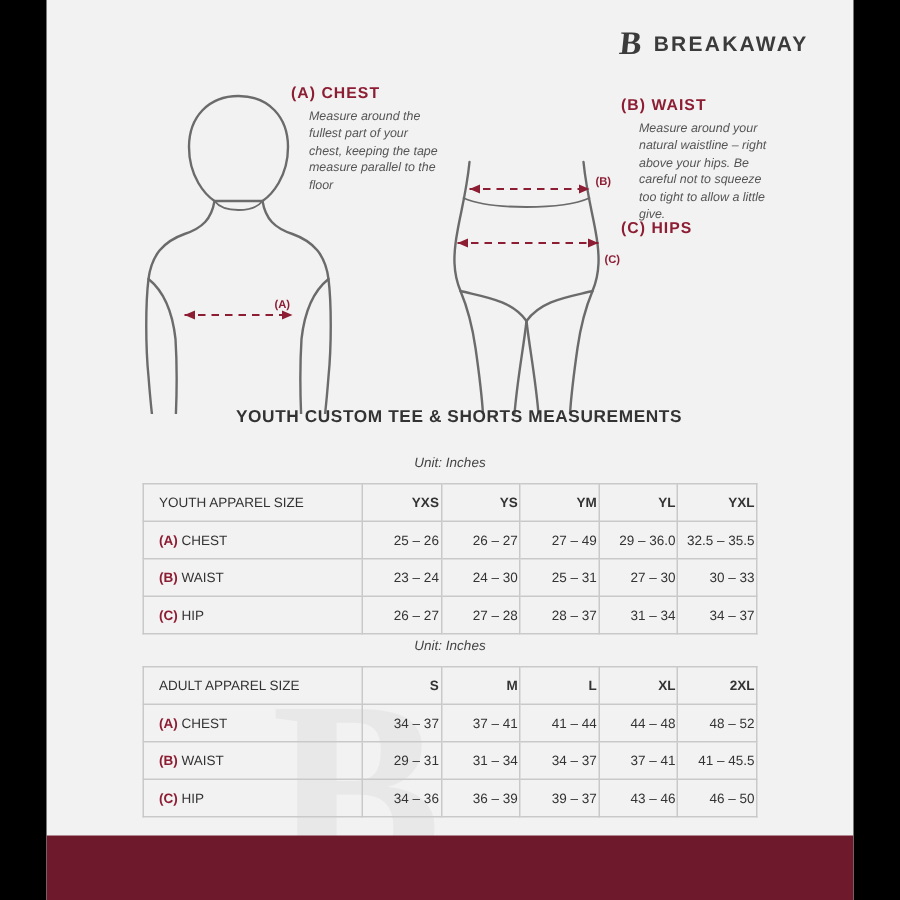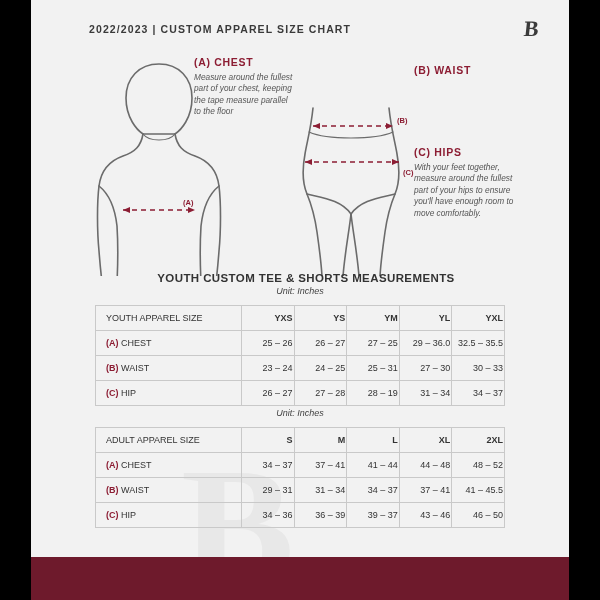--- a/index.html
+++ b/index.html
@@ -94,20 +94,21 @@
     font-weight: bold;
     letter-spacing: .7px;
     color: #8c1d33;
   }
   .cap-body {
     font-size: 8.3px;
     font-style: italic;
     color: #555;
     line-height: 1.38;
     margin-top: 4px;
+    margin-left: 12px;
   }
   .note-chest {
     position: absolute;
     left: 163px;
     top: 10px;
     width: 100px;
   }
   .note-waist {
     position: absolute;
     left: 383px;
@@ -133,21 +134,21 @@
     font-weight: bold;
     letter-spacing: .4px;
     color: #333;
     padding-left: 12px;
   }
   .sec-sub {
     text-align: center;
     font-size: 9px;
     font-style: italic;
     color: #444;
-    margin-top: 2px;
+    margin-top: 19px;
   }
   table {
     border-collapse: collapse;
     width: 100%;
     table-layout: fixed;
     padding-left: 37px;
   }
   td, th {
     border: 1px solid #c9c9c9;
     height: 22px;
@@ -175,23 +176,23 @@
   col.c0 { width: 146px; }
 </style>
 </head>
 <body>
 
 <div class="page">
 
   <div class="watermark">B</div>
 
   <div class="header">
-    <div class="header-title">2022/2023   |   CUSTOM APPAREL SIZE CHART</div>
     <div class="brand">
       <div class="brand-mark">B</div>
+      <div class="brand-name">BREAKAWAY</div>
     </div>
   </div>
 
   <div class="diagram">
 
     <svg width="538" height="230" style="position:absolute;left:0;top:0;">
 
       <g fill="none" stroke="#6b6b6b" stroke-width="1.6" stroke-linecap="round">
 
         <path d="M128,18 C148,18 161,32 161,52 C161,72 150,84 144,88 L112,88 C106,84 95,72 95,52 C95,32 108,18 128,18 Z"></path>
@@ -239,24 +240,24 @@
     <div class="tag" style="left:152px; top:152px;">(A)</div>
     <div class="tag" style="left:366px; top:70px;">(B)</div>
     <div class="tag" style="left:372px; top:122px;">(C)</div>
 
     <div class="note-chest">
       <div class="cap">(A) CHEST</div>
       <div class="cap-body">Measure around the fullest part of your chest, keeping the tape measure parallel to the floor</div>
     </div>
     <div class="note-waist">
       <div class="cap">(B) WAIST</div>
+      <div class="cap-body">Measure around your natural waistline – right above your hips. Be careful not to squeeze too tight to allow a little give.</div>
     </div>
     <div class="note-hips">
       <div class="cap">(C) HIPS</div>
-      <div class="cap-body">With your feet together, measure around the fullest part of your hips to ensure you'll have enough room to move comfortably.</div>
     </div>
   </div>
 
   <div class="sec1">
     <div class="sec-title">YOUTH CUSTOM TEE &amp; SHORTS MEASUREMENTS</div>
     <div class="sec-sub">Unit: Inches</div>
     <div class="tbl-block">
       <table>
         <colgroup>
             <col class="c0">
@@ -274,37 +275,37 @@
             <th>YM</th>
             <th>YL</th>
             <th>YXL</th>
           </tr>
         </thead>
         <tbody>
           <tr>
             <td class="rowhead"><span class="lbl">(A)</span> <span>CHEST</span></td>
             <td>25 – 26</td>
             <td>26 – 27</td>
-            <td>27 – 25</td>
+            <td>27 – 49</td>
             <td>29 – 36.0</td>
             <td>32.5 – 35.5</td>
           </tr>
           <tr>
             <td class="rowhead"><span class="lbl">(B)</span> <span>WAIST</span></td>
             <td>23 – 24</td>
-            <td>24 – 25</td>
+            <td>24 – 30</td>
             <td>25 – 31</td>
             <td>27 – 30</td>
             <td>30 – 33</td>
           </tr>
           <tr>
             <td class="rowhead"><span class="lbl">(C)</span> <span>HIP</span></td>
             <td>26 – 27</td>
             <td>27 – 28</td>
-            <td>28 – 19</td>
+            <td>28 – 37</td>
             <td>31 – 34</td>
             <td>34 – 37</td>
           </tr>
         </tbody>
       </table>
     </div>
   </div>
 
   <div class="sec2">
     <div class="sec-sub">Unit: Inches</div>

